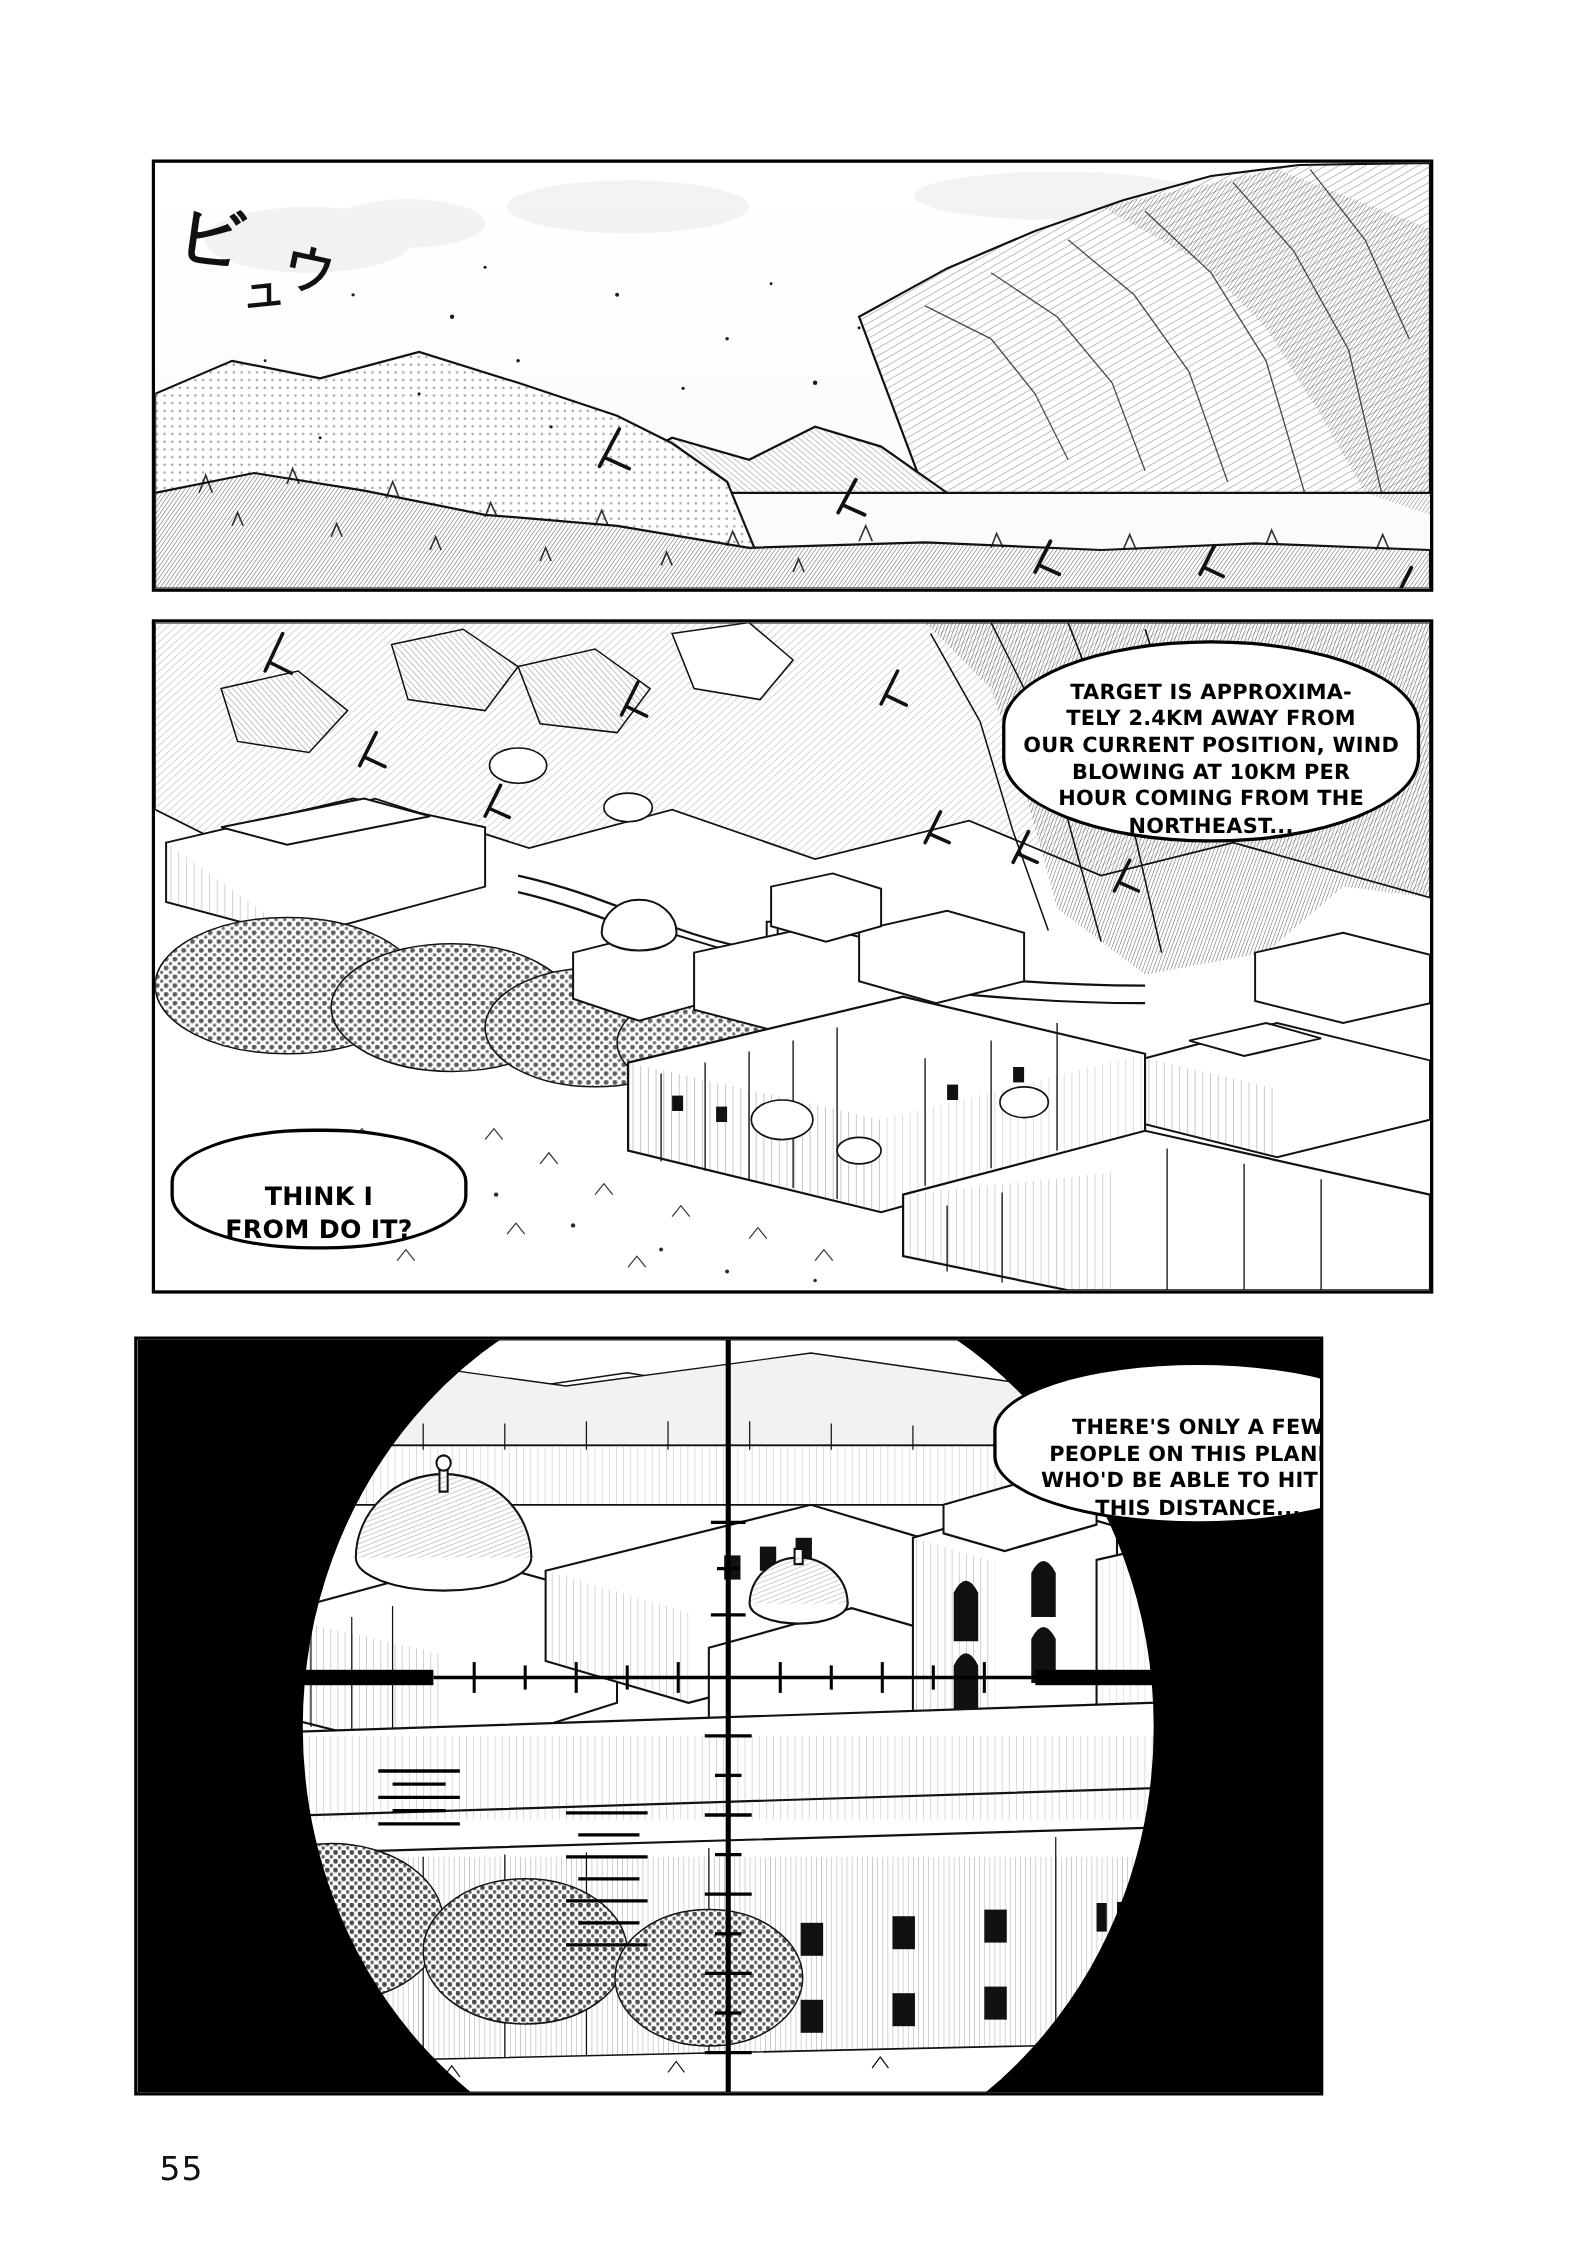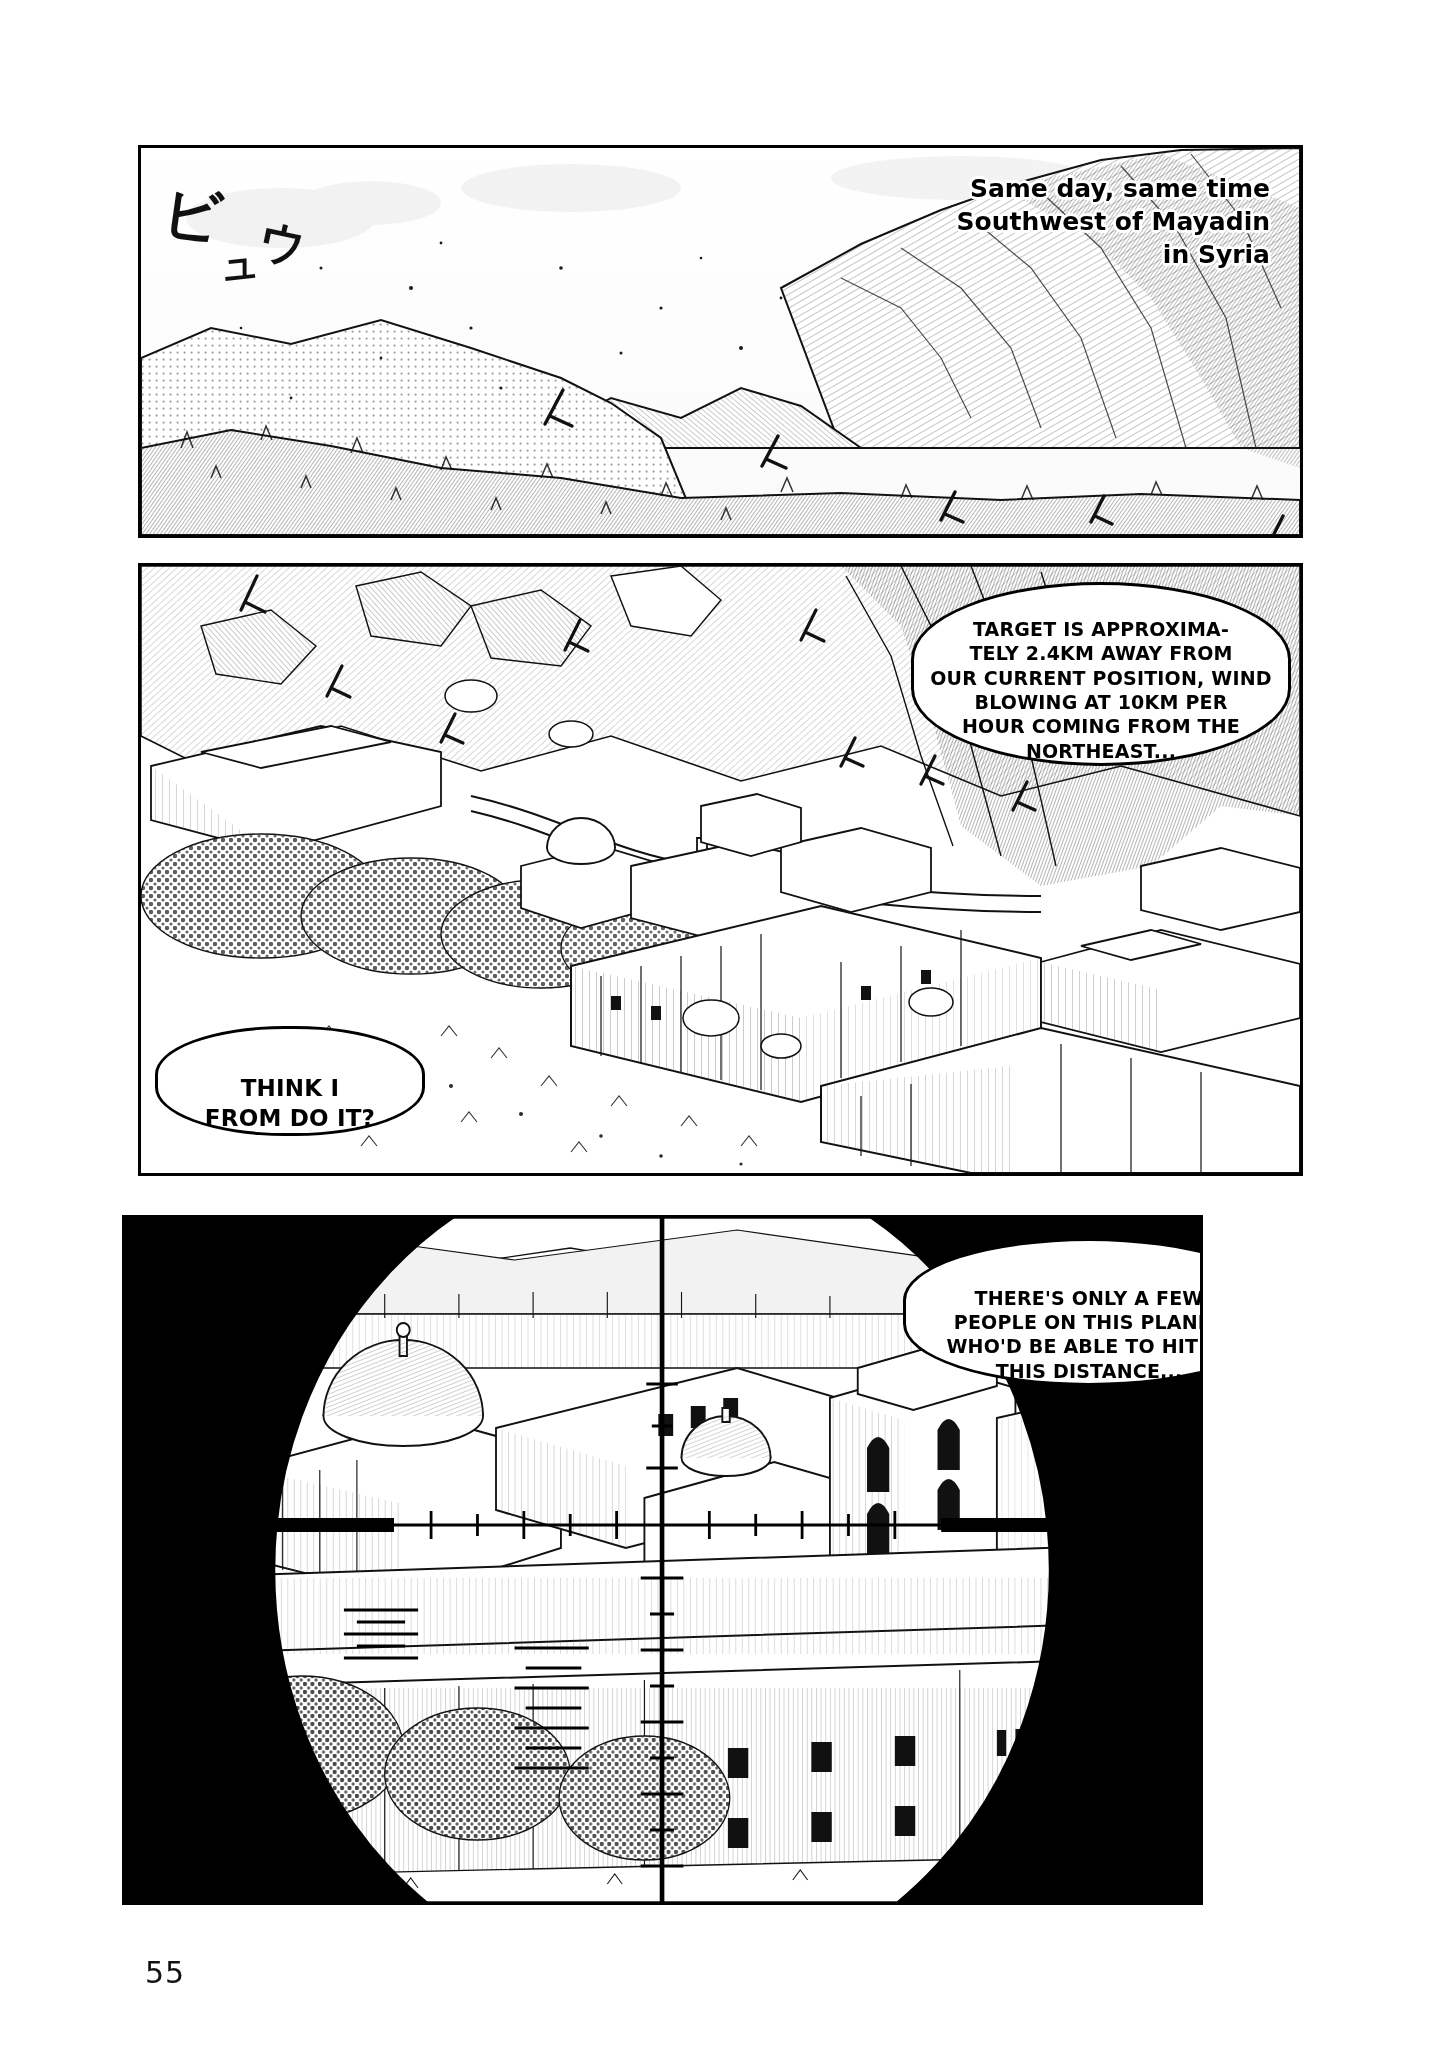--- a/index.html
+++ b/index.html
@@ -200,23 +200,20 @@
           <path d="M950 374 l13 -26 M954 368 l17 8"></path>
           <path d="M1130 392 l12 -24"></path>
         </g>
       </svg>
     </div>
 
     <div class="sfx" style="left:22px; top:38px; font-size:58px; transform:rotate(8deg);">ビ</div>
     <div class="sfx" style="left:78px; top:96px; font-size:40px; transform:rotate(-6deg);">ュ</div>
     <div class="sfx" style="left:118px; top:72px; font-size:46px; transform:rotate(12deg);">ウ</div>
 
-    <div class="caption" style="right:30px; top:24px;">Same day, same time
-Southwest of Mayadin
-in Syria</div>
   </div>
 
   <div class="panel" id="panel-2">
     <div class="art">
       <svg viewBox="0 0 1159 607" preserveAspectRatio="none" xmlns="http://www.w3.org/2000/svg">
         <defs>
           <pattern id="p2rock" width="5" height="5" patternUnits="userSpaceOnUse" patternTransform="rotate(48)">
             <line x1="0" y1="0" x2="0" y2="5" stroke="#3b3b3b" stroke-width="1"></line>
           </pattern>
           <pattern id="p2rock2" width="4" height="4" patternUnits="userSpaceOnUse" patternTransform="rotate(-42)">

